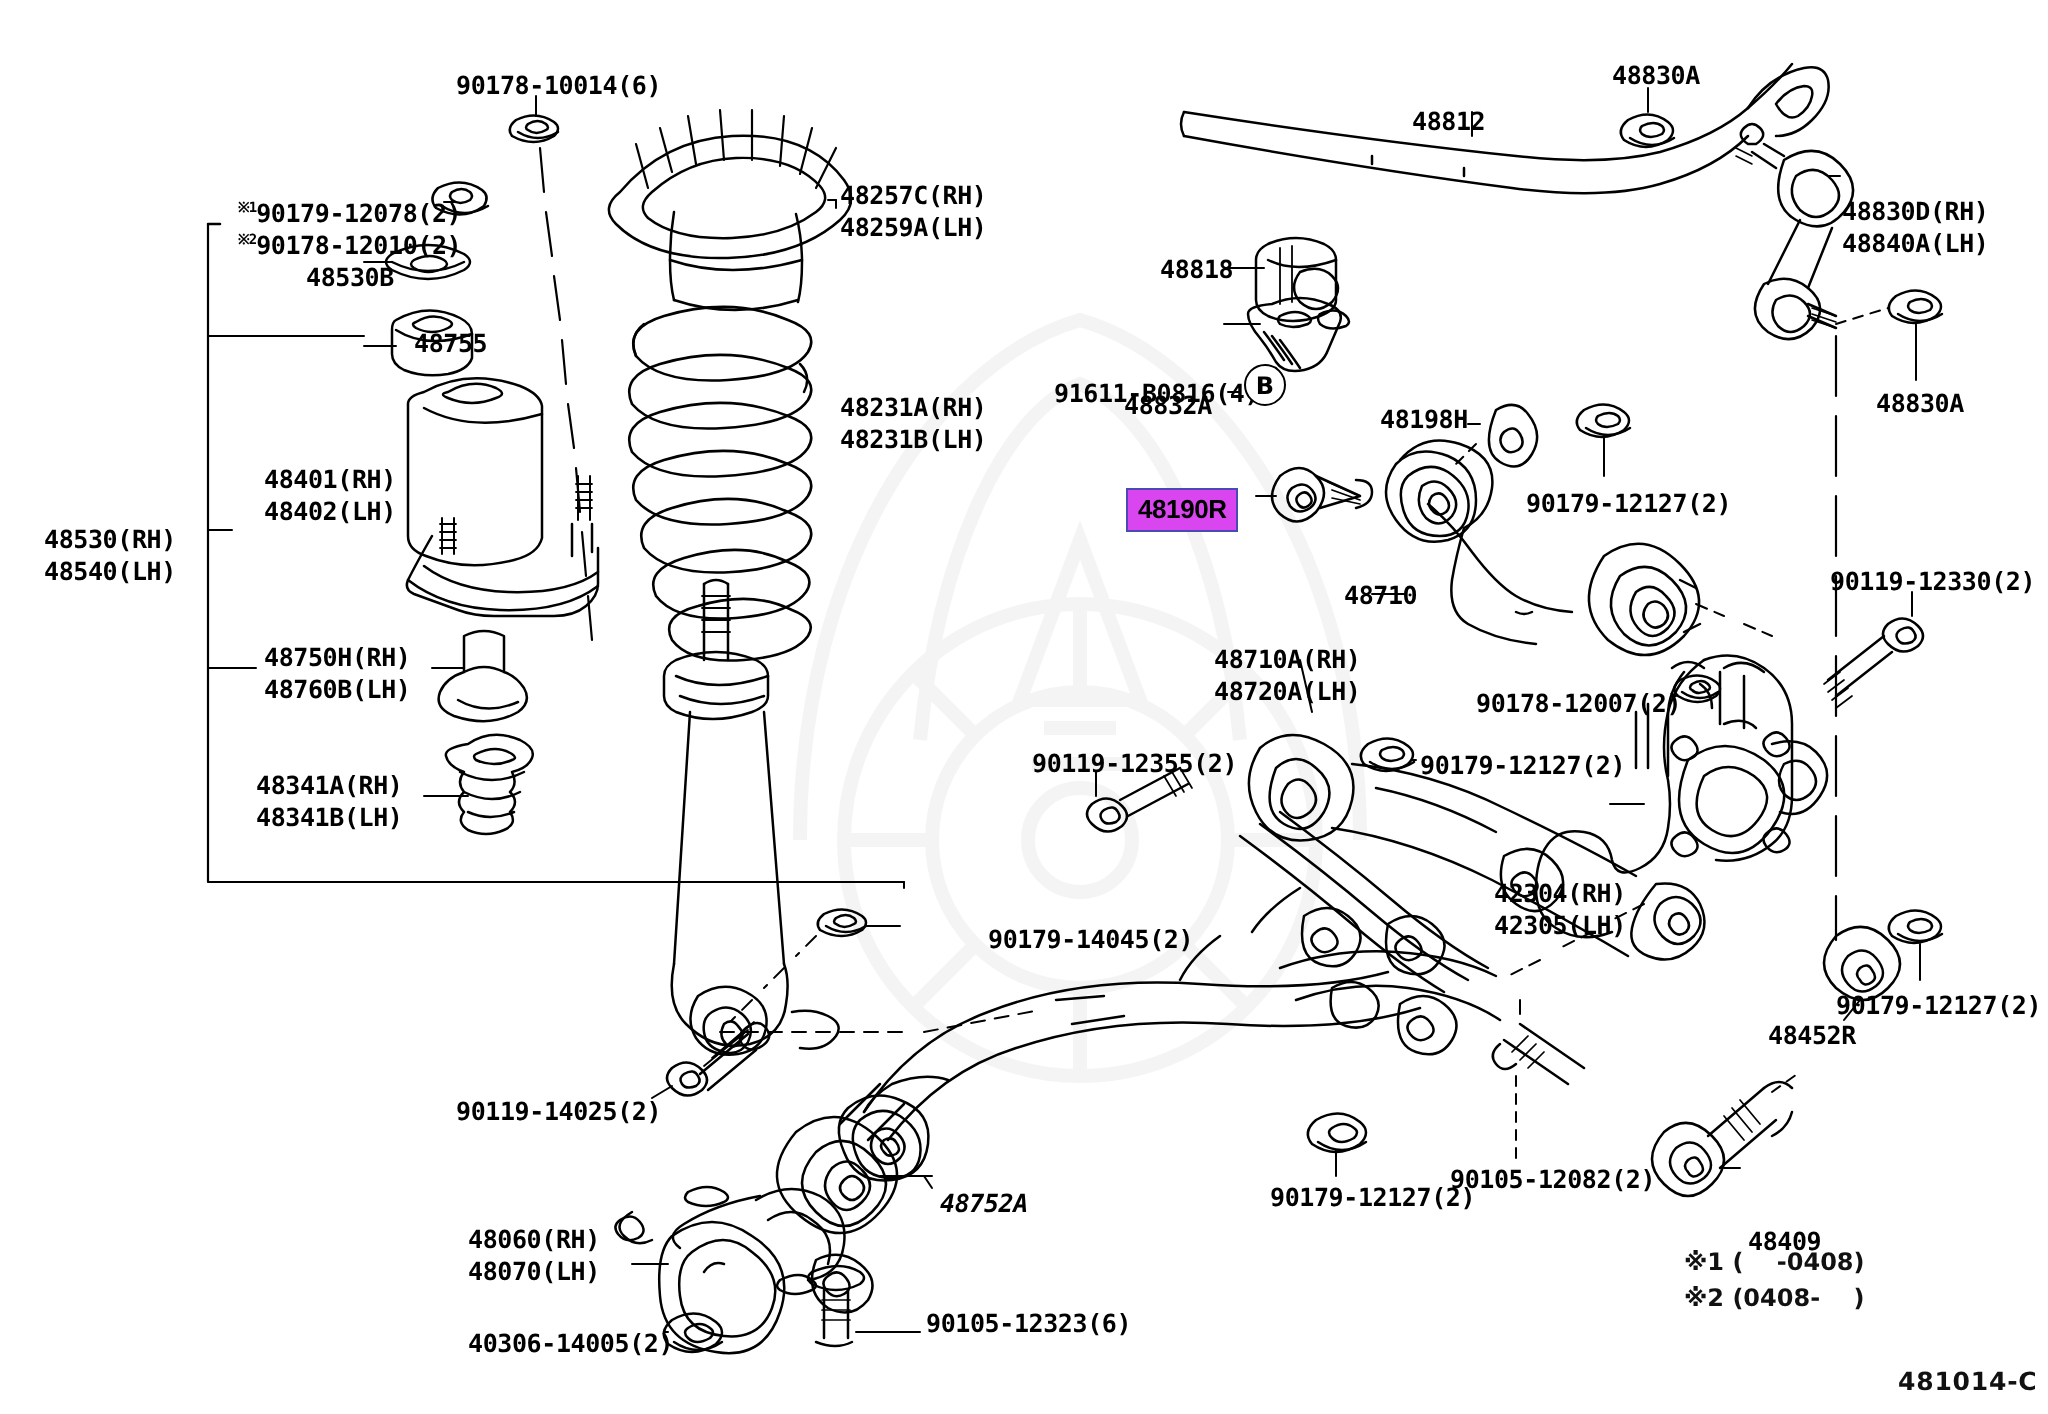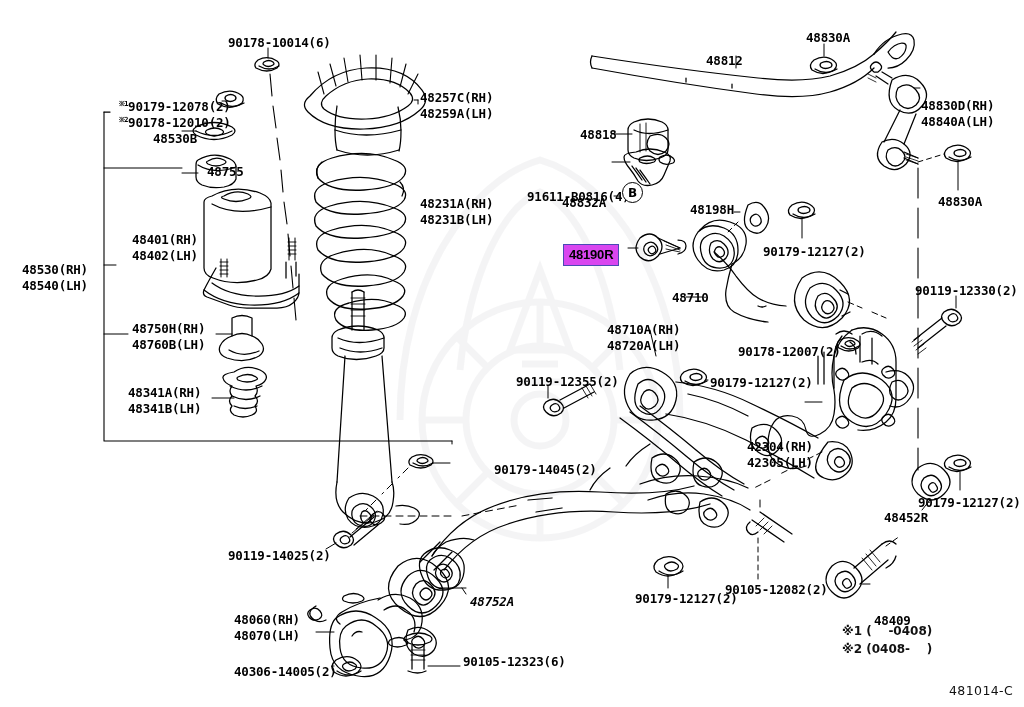--- a/index.html
+++ b/index.html
@@ -25,21 +25,21 @@
 
   
   .hl{position:absolute;background:#d946ef;border:1.3px solid #4a4ab4;
       padding:2px 5px 3px 5px;font-family:Liberation Sans, sans-serif;
       font-size:13px;font-weight:700;color:#000;letter-spacing:-.2px;}
 
   
   .foot{position:absolute;font-family:"DejaVu Sans","Liberation Sans",sans-serif;
         font-size:12px;font-weight:700;color:#111;white-space:pre;line-height:18px;text-align:right;}
   .docid{position:absolute;font-family:"DejaVu Sans","Liberation Sans",sans-serif;
-         font-size:12.5px;font-weight:400;color:#111;letter-spacing:.4px;}
+         font-size:12.5px;font-weight:700;color:#111;letter-spacing:.4px;}
 
   
   .circ{position:absolute;width:19px;height:19px;border:1.4px solid #000;
         border-radius:50%;font-family:"DejaVu Sans","Liberation Sans",sans-serif;
         font-size:12px;font-weight:700;display:flex;align-items:center;
         justify-content:center;color:#000;background:#fff;}
 </style>
 </head>
 <body>
 

